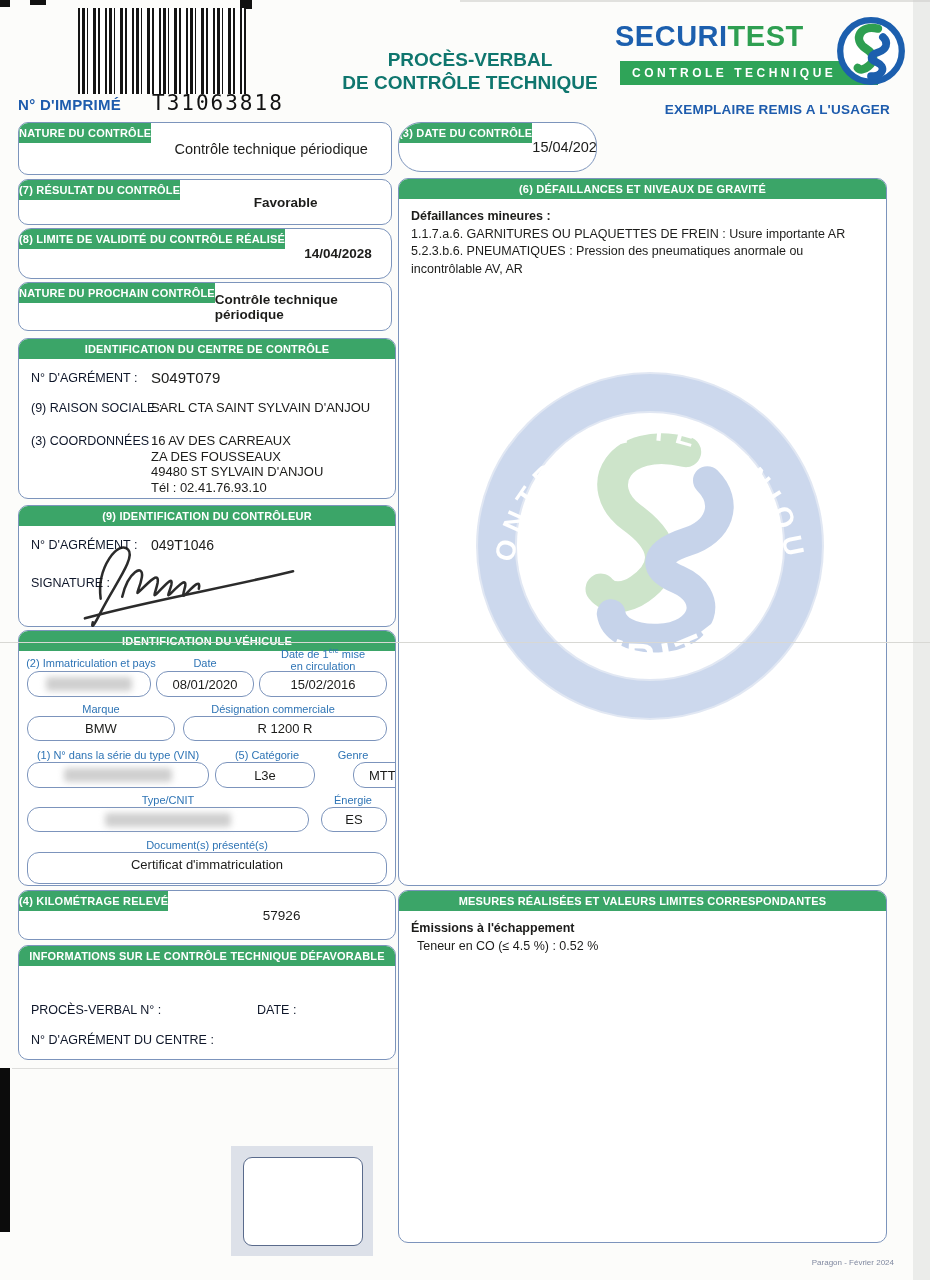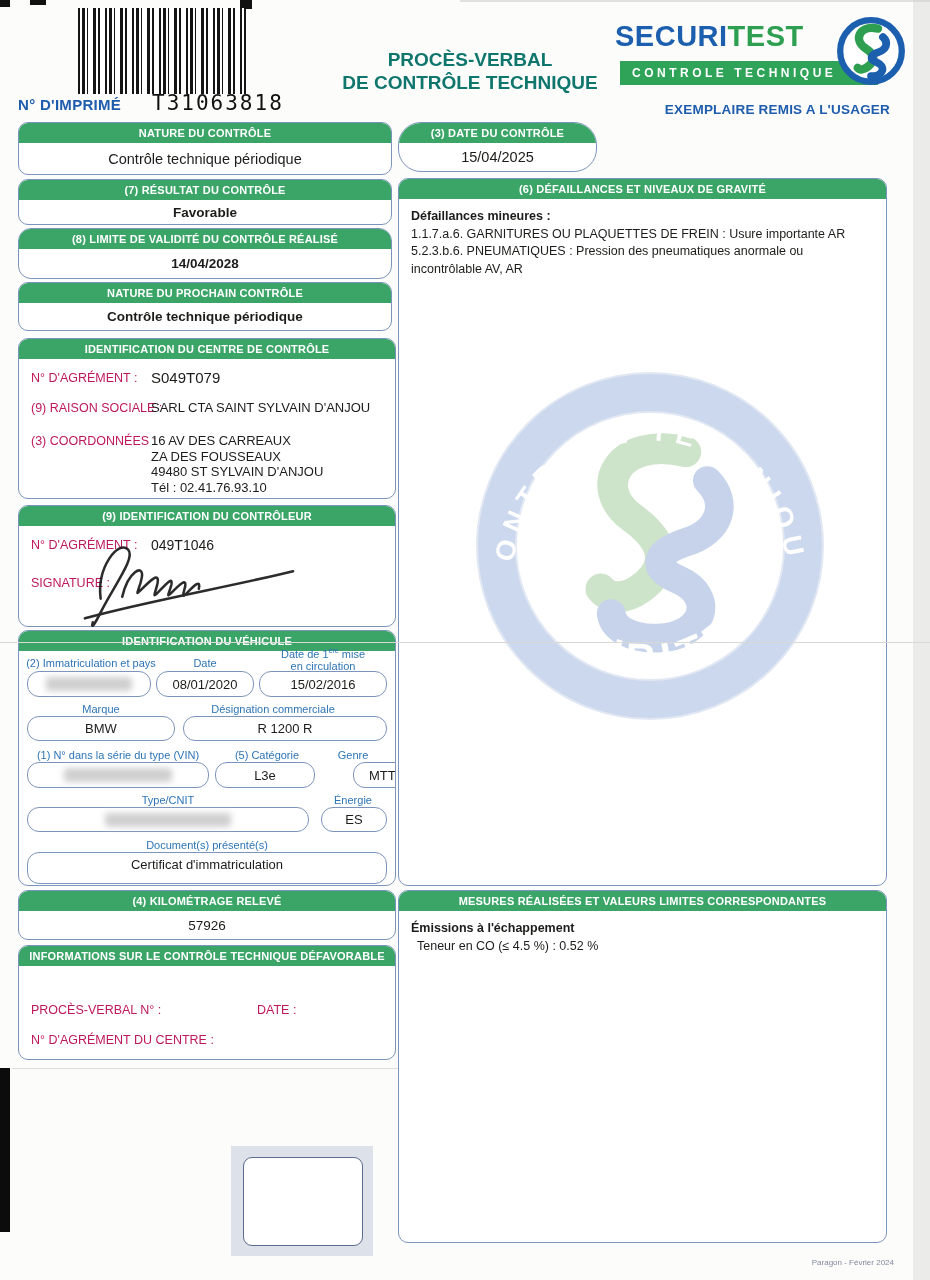--- a/index.html
+++ b/index.html
@@ -22,24 +22,24 @@
   
   .brand{position:absolute;left:615px;top:20px;font-size:29px;font-weight:bold;letter-spacing:.5px;}
   .brand .b1{color:#1c5fae;} .brand .b2{color:#2e9f51;}
   .tagline{position:absolute;left:620px;top:61px;width:258px;height:24px;background:#2fa458;color:#fff;
     font-size:12px;font-weight:bold;letter-spacing:3.5px;display:flex;align-items:center;justify-content:flex-start;padding-left:12px;box-sizing:border-box;}
   .logo-circle{position:absolute;left:836px;top:16px;width:70px;height:70px;}
   .copy-label{position:absolute;right:40px;top:102px;font-size:13.5px;font-weight:bold;color:#1e5cad;letter-spacing:.2px;}
   
   .bx{position:absolute;background:#fff;border:1.5px solid #7c94bc;border-radius:10px;box-sizing:border-box;overflow:hidden;z-index:3;}
   .bh{height:20px;background:#3ba568;color:#fff;font-size:11px;font-weight:bold;text-align:center;line-height:20px;letter-spacing:.2px;flex:none;}
-  .simple{display:flex;flex-direction:column;}
+  .simple{display:flex;flex-direction:row;}
   .bv{flex:1;display:flex;align-items:center;justify-content:center;font-size:14.5px;color:#1c1c1a;}
   .bv.bold{font-weight:bold;font-size:13.5px;}
-  .lbl{color:#be185d;font-size:12.5px;}
+  .lbl{color:#0f172a;font-size:12.5px;}
   .val{color:#1c1c1a;font-size:13px;}
   .bx .abs{position:absolute;}
   
   .vlabel{position:absolute;color:#2e74b5;font-size:11px;text-align:center;line-height:12px;}
   .pill{position:absolute;background:#fff;border:1.3px solid #7c94bc;border-radius:12px;box-sizing:border-box;
         display:flex;align-items:center;justify-content:center;font-size:13px;color:#1c1c1a;}
   .redact{width:70%;height:14px;background:#cfcfcf;border-radius:3px;filter:blur(3px);}
   sup{font-size:7px;}
   
   .body-text{padding:9px 12px;font-size:12.5px;line-height:1.4;color:#1c1c1a;}

